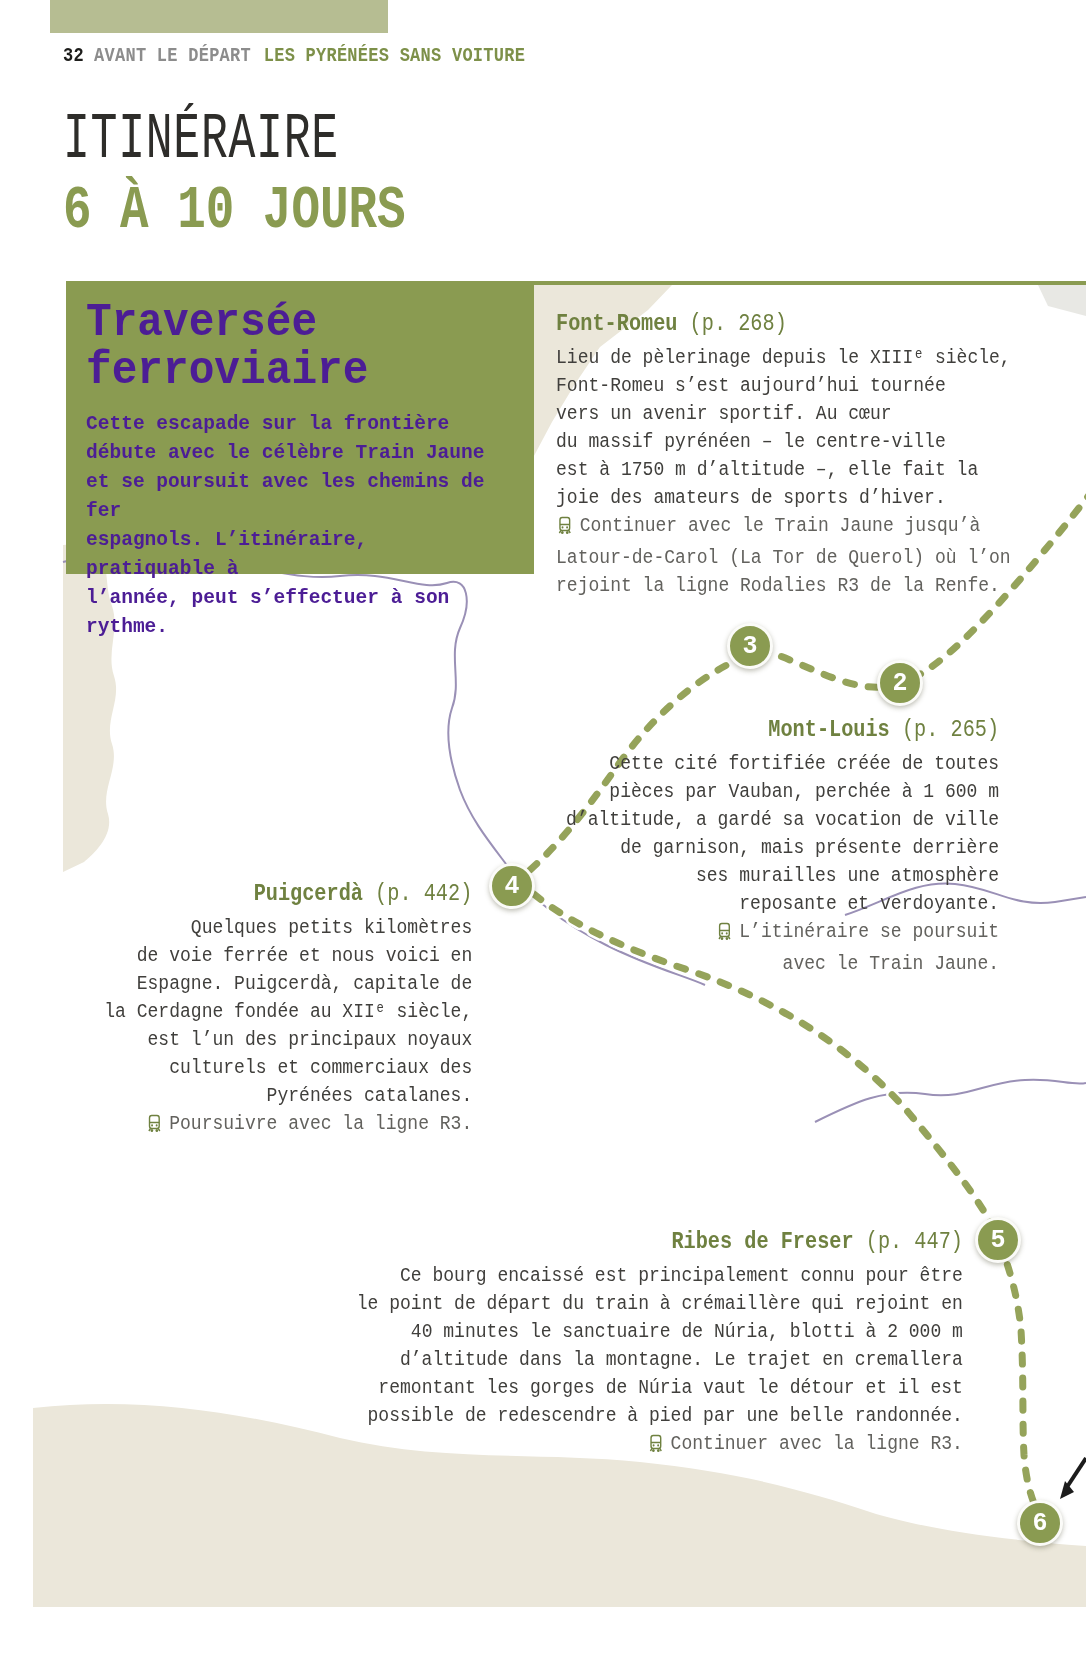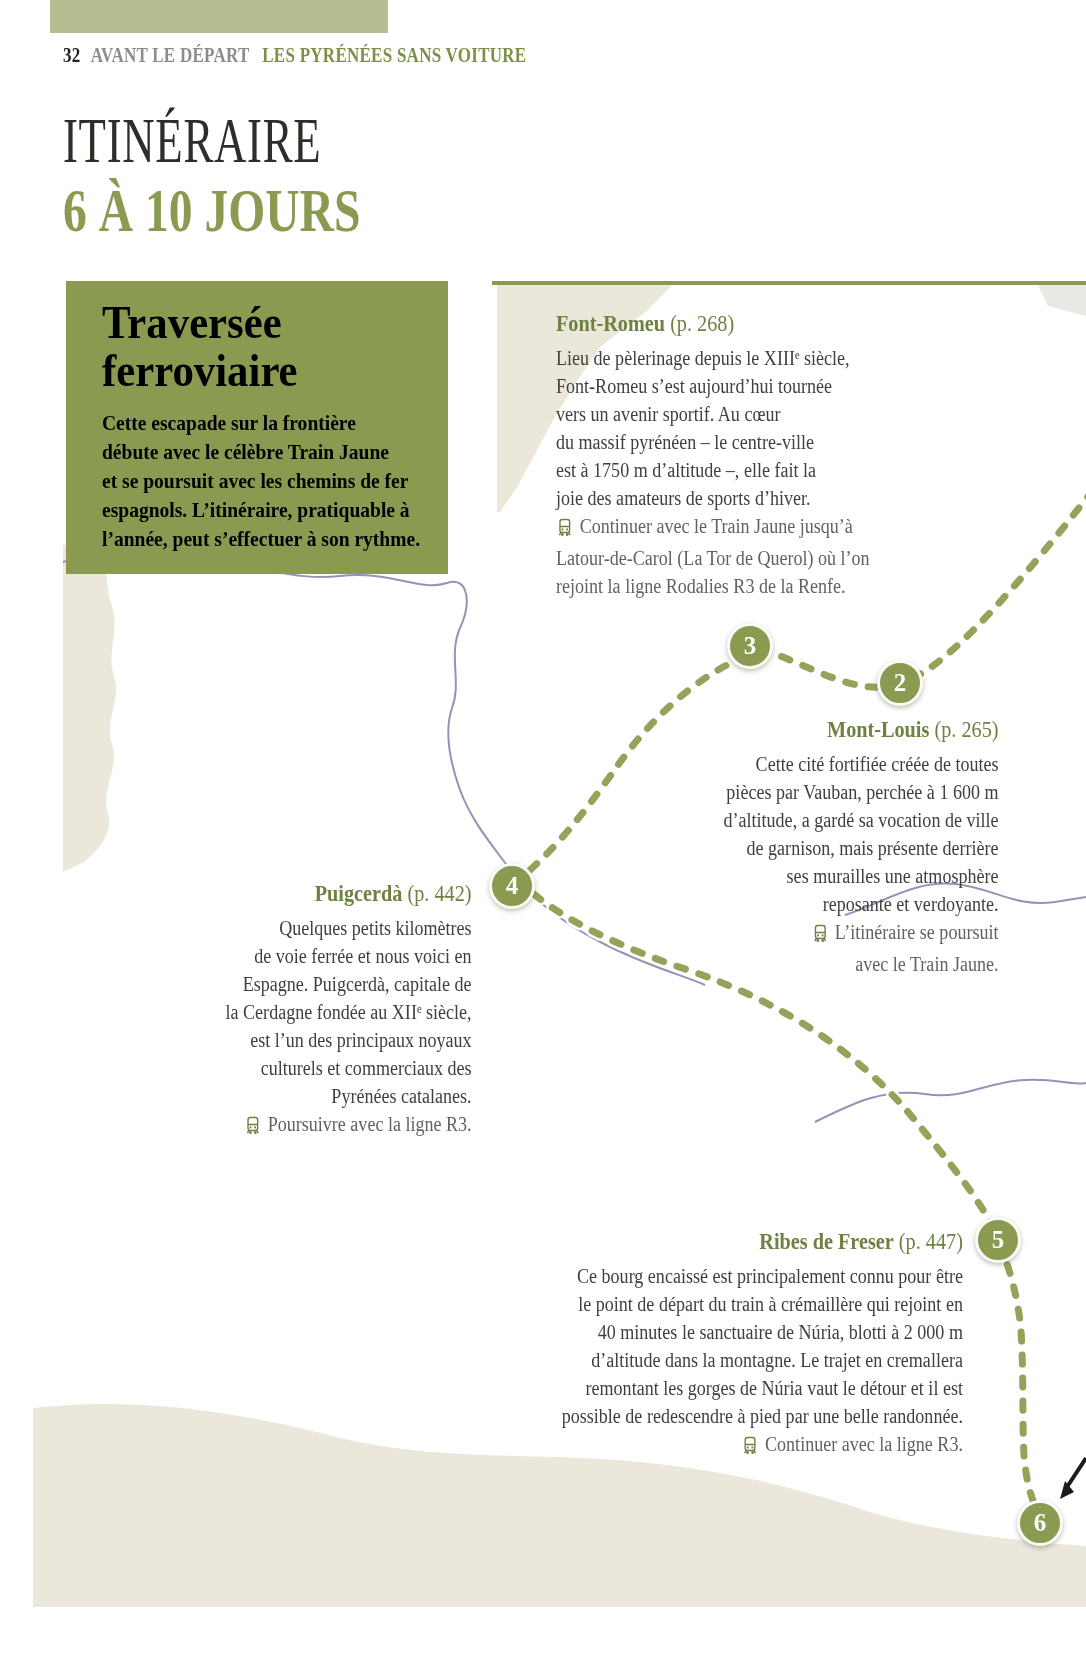--- a/index.html
+++ b/index.html
@@ -1,36 +1,36 @@
 <!DOCTYPE html>
 <html><head>
 <meta charset="utf-8">
 <style>
   html,body{margin:0;padding:0;background:#ffffff;}
   #page{position:relative;width:1086px;height:1674px;background:#ffffff;overflow:hidden;
-        font-family:Liberation Serif, serif;color:#403f3c;}
+        font-family:Liberation Mono, monospace;color:#403f3c;}
   .abs{position:absolute;}
   .condL{transform-origin:0 0;}
   .condR{transform-origin:100% 0;}
   .prelines{white-space:pre-line;}
   
   #topbar{left:50px;top:0;width:338px;height:33px;background:#b6bd92;}
   #headrow{left:63px;top:44px;font-size:20px;font-weight:bold;letter-spacing:.3px;
            transform:scaleX(.85);transform-origin:0 0;white-space:nowrap;}
   #headrow .pn{color:#1d1d1b;margin-right:12px;}
   #headrow .sec{color:#8c8c8c;margin-right:15px;}
   #headrow .bk{color:#7d9049;}
   
   #title1{left:63px;top:104px;font-size:64px;font-weight:400;color:#2e2d2a;
           letter-spacing:1px;transform:scaleX(.70);white-space:nowrap;}
   #title2{left:63px;top:176px;font-size:61px;font-weight:bold;color:#8a9b51;
           transform:scaleX(.78);white-space:nowrap;}
   
-  #introbox{left:66px;top:281px;width:382px;height:293px;background:#8a9b51;
-            box-sizing:border-box;padding:18px 36px;color:#000000;}
+  #introbox{left:66px;top:281px;width:468px;height:293px;background:#8a9b51;
+            box-sizing:border-box;padding:18px 20px;color:#4c1d95;}
   #introtitle{font-size:46px;line-height:48px;font-weight:bold;white-space:pre-line;
               transform:scaleX(.93);transform-origin:0 0;}
   #introbody{margin-top:14px;font-size:21px;line-height:29px;font-weight:bold;
              white-space:pre-line;transform:scaleX(.93);transform-origin:0 0;width:440px;}
   #colrule{left:492px;top:281px;width:594px;height:4px;background:#8a9b51;}
   
   .entry{z-index:2;font-size:20.5px;line-height:28px;}
   .entry .hd{font-size:23px;line-height:28px;color:#6f8140;}
   .entry .hd .nm{font-weight:bold;}
   .entry .body{margin-top:6px;color:#403f3c;}

